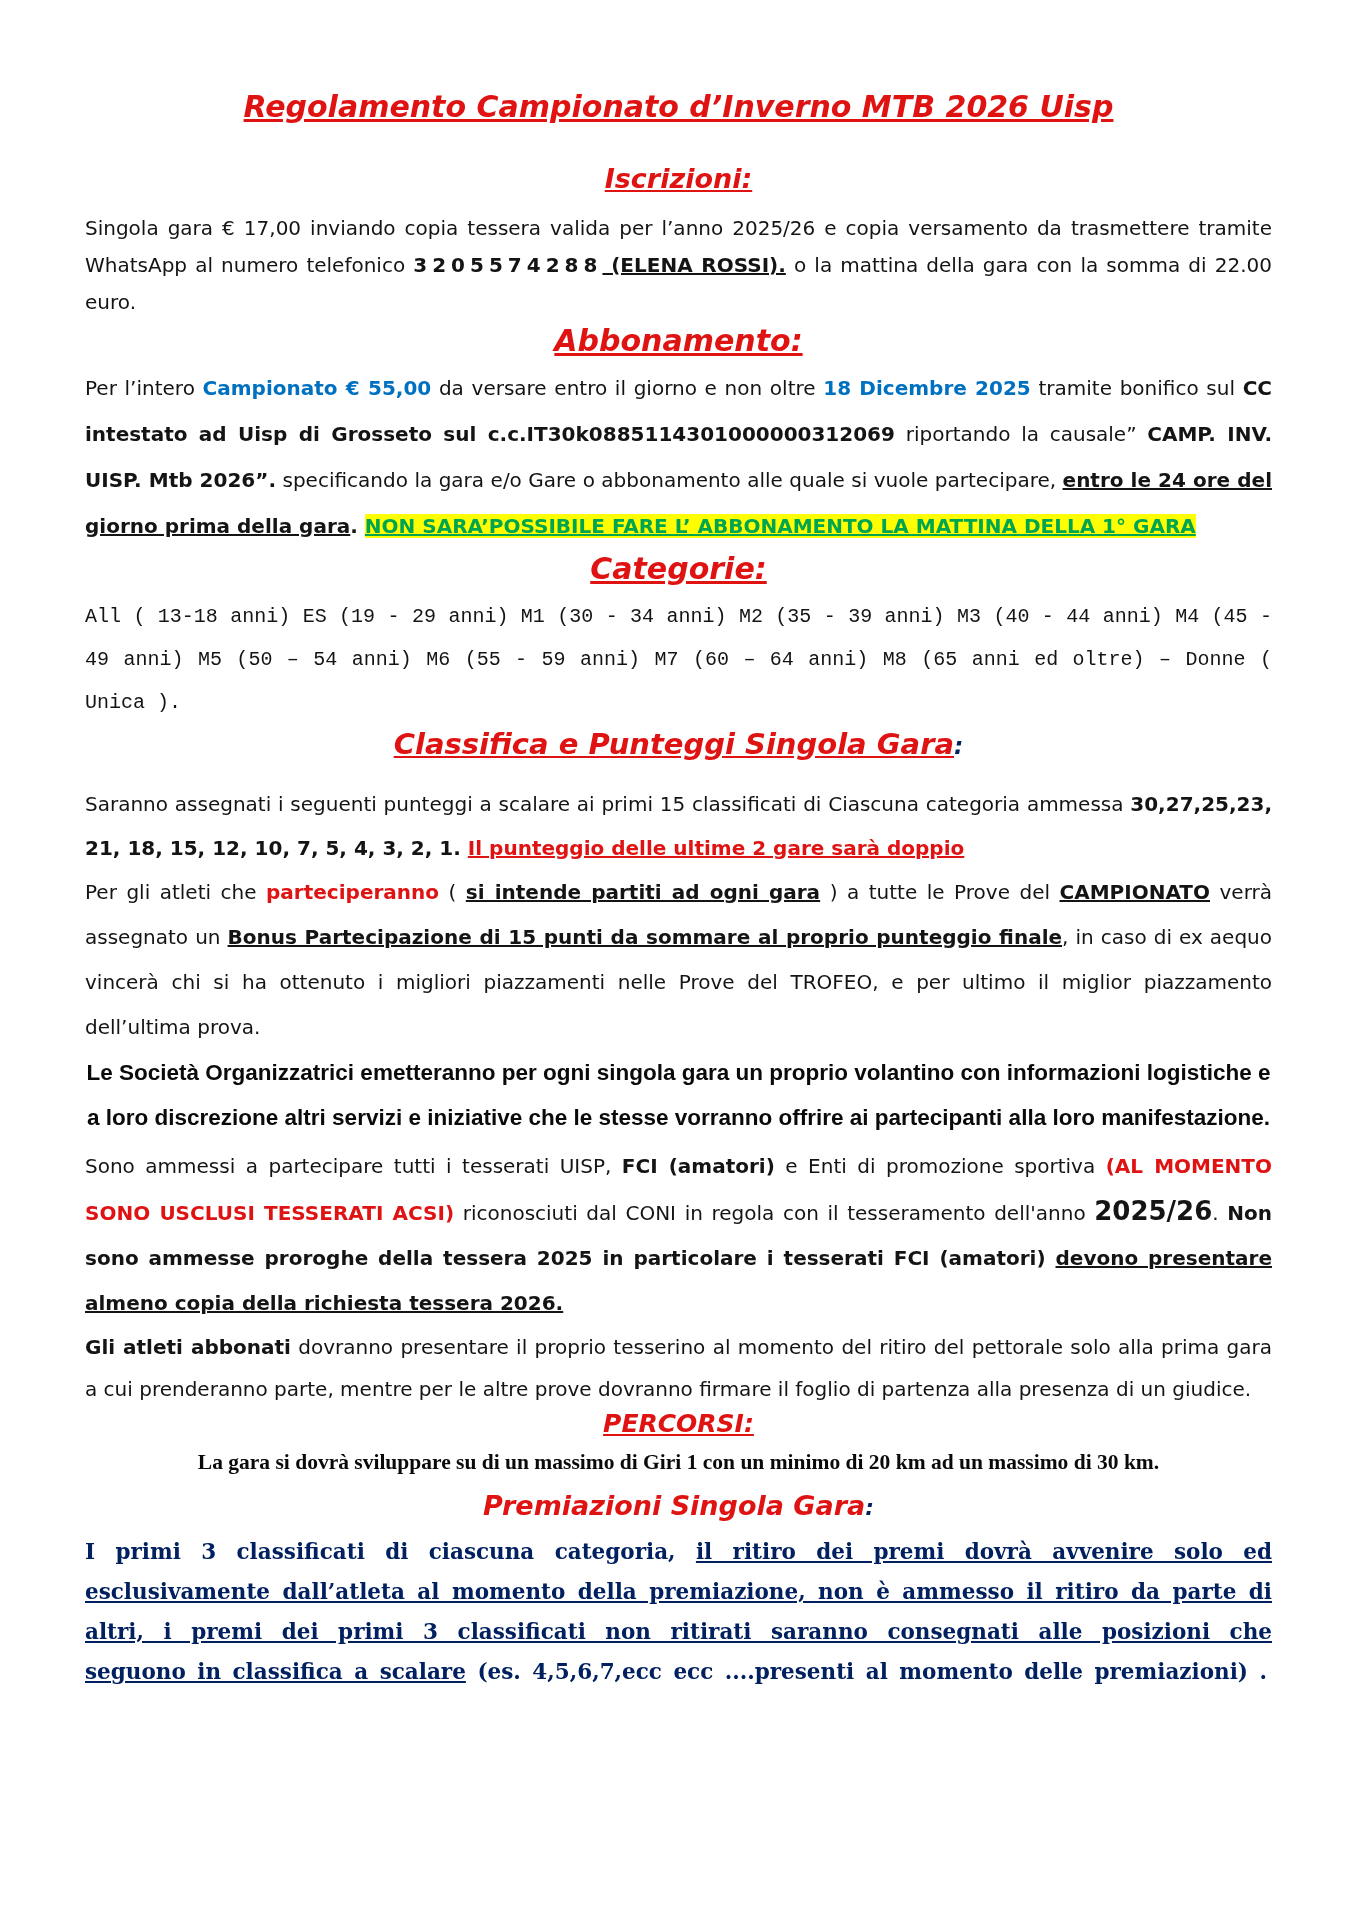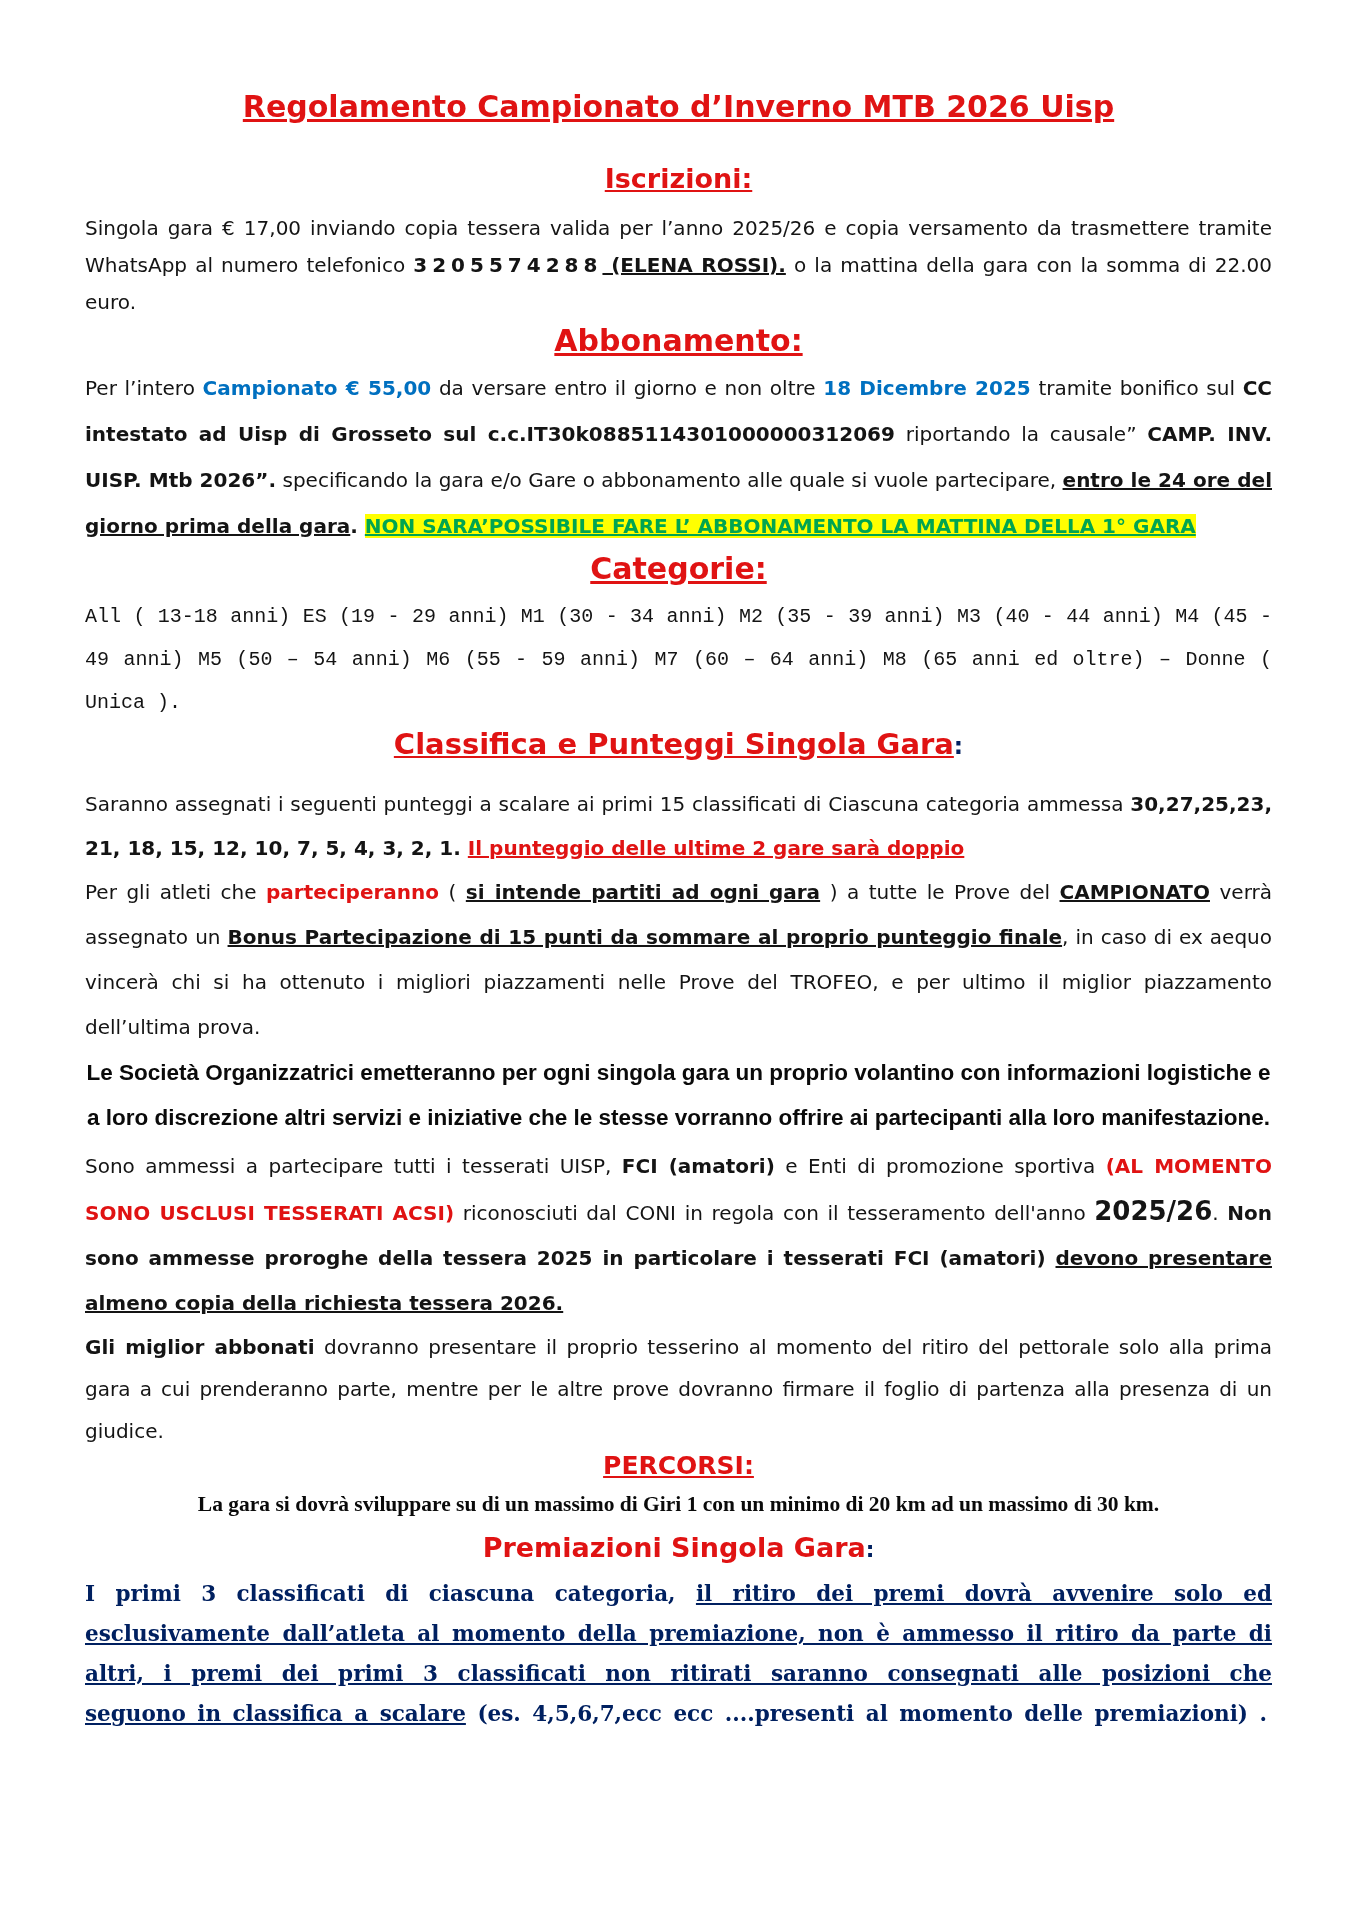--- a/index.html
+++ b/index.html
@@ -19,20 +19,21 @@
     min-height: 1920px;
     padding: 88px 85px 40px 85px;
     background: #ffffff;
   }
   
   .h {
     text-align: center;
     font-weight: bold;
     color: #e01313;
     margin: 0;
+    font-style: italic;
   }
   .h .u-part { text-decoration: underline; }
   .title      { font-size: 30px; line-height: 38px; margin-bottom: 36px; text-decoration: underline; }
   .h-iscr     { font-size: 27px; line-height: 34px; margin-bottom: 14px; text-decoration: underline; }
   .h-abb      { font-size: 30px; line-height: 40px; margin-bottom: 4px;  text-decoration: underline; }
   .h-cat      { font-size: 30px; line-height: 40px; margin-bottom: 6px;  text-decoration: underline; }
   .h-clas     { font-size: 29px; line-height: 40px; margin-bottom: 16px; }
   .h-part     { font-size: 27px; line-height: 36px; margin-bottom: 12px; margin-top: 6px; }
   .h-perc     { font-size: 25px; line-height: 28px; margin-bottom: 8px;  text-decoration: underline; }
   .h-prem     { font-size: 27px; line-height: 36px; margin-bottom: 6px;  margin-top: 8px; }
@@ -109,21 +110,21 @@
 
   <div class="h h-cat">Categorie:</div>
   <p class="body p-cat">All ( 13-18 anni) ES (19 - 29 anni) M1 (30 - 34 anni) M2 (35 - 39 anni) M3 (40 - 44 anni) M4 (45 - 49 anni) M5 (50 – 54 anni) M6 (55 - 59 anni) M7 (60 – 64 anni) M8 (65 anni ed oltre) – Donne ( Unica ).</p>
 
   <div class="h h-clas"><span class="u-part">Classifica e Punteggi Singola Gara</span><span class="colon-navy">:</span></div>
   <p class="body p-sar"><span>Saranno assegnati i seguenti punteggi a scalare ai primi 15 classificati di Ciascuna categoria ammessa </span><span class="b">30,27,25,23, 21, 18, 15, 12, 10, 7, 5, 4, 3, 2, 1</span><span class="b">. </span><span class="red-u">Il punteggio delle ultime 2 gare sarà doppio</span></p>
   <p class="body p-bonus"><span>Per gli atleti che </span><span class="red">parteciperanno</span><span> ( </span><span class="b u">si intende partiti ad ogni gara</span><span> ) a tutte  le Prove del </span><span class="b u">CAMPIONATO</span><span> verrà assegnato un </span><span class="b u">Bonus Partecipazione di 15 punti da sommare al proprio punteggio finale</span><span>, in caso di ex aequo vincerà chi si ha ottenuto i migliori piazzamenti nelle Prove del TROFEO, e per ultimo il miglior piazzamento dell’ultima prova.</span></p>
   <p class="societa">Le Società Organizzatrici emetteranno per ogni singola gara un proprio volantino con informazioni logistiche e a loro discrezione altri servizi e iniziative che le stesse vorranno offrire ai partecipanti alla loro manifestazione.</p>
 
   <p class="body p-part"><span>Sono ammessi a partecipare tutti i tesserati UISP, </span><span class="b">FCI (amatori)</span><span> e Enti di promozione sportiva </span><span class="red">(AL MOMENTO SONO USCLUSI TESSERATI ACSI)</span><span> riconosciuti  dal CONI in regola con il tesseramento dell'anno </span><span class="big">2025/26</span><span>. </span><span class="b">Non sono ammesse proroghe della tessera 2025 in particolare i tesserati FCI (amatori) </span><span class="b u">devono presentare almeno copia della richiesta tessera 2026.</span></p>
-  <p class="body p-atleti"><span class="b">Gli miglior abbonati</span><span> dovranno presentare il proprio tesserino al momento del ritiro del pettorale solo alla prima gara a cui prenderanno parte, mentre per le altre prove dovranno firmare il foglio di partenza alla presenza di un giudice.</span></p>
+  <p class="body p-atleti"><span class="b">Gli atleti abbonati</span><span> dovranno presentare il proprio tesserino al momento del ritiro del pettorale solo alla prima gara a cui prenderanno parte, mentre per le altre prove dovranno firmare il foglio di partenza alla presenza di un giudice.</span></p>
 
   <div class="h h-perc">PERCORSI:</div>
   <p class="serif-line">La gara si dovrà sviluppare su di un massimo di Giri 1 con un minimo di 20 km ad un massimo di 30 km.</p>
 
   <div class="h h-prem"><span>Premiazioni Singola Gara</span><span class="colon-navy">:</span></div>
   <p class="final"><span>I primi 3 classificati di ciascuna categoria, </span><span class="u">il ritiro dei premi dovrà avvenire solo ed esclusivamente dall’atleta al momento della  premiazione, non è ammesso il ritiro da parte di altri, i premi dei primi 3 classificati non ritirati saranno consegnati alle posizioni che seguono in classifica a scalare</span><span> (es. 4,5,6,7,ecc ecc ....presenti al momento delle premiazioni) .</span></p>
 
 </div>
 
 </body></html>

